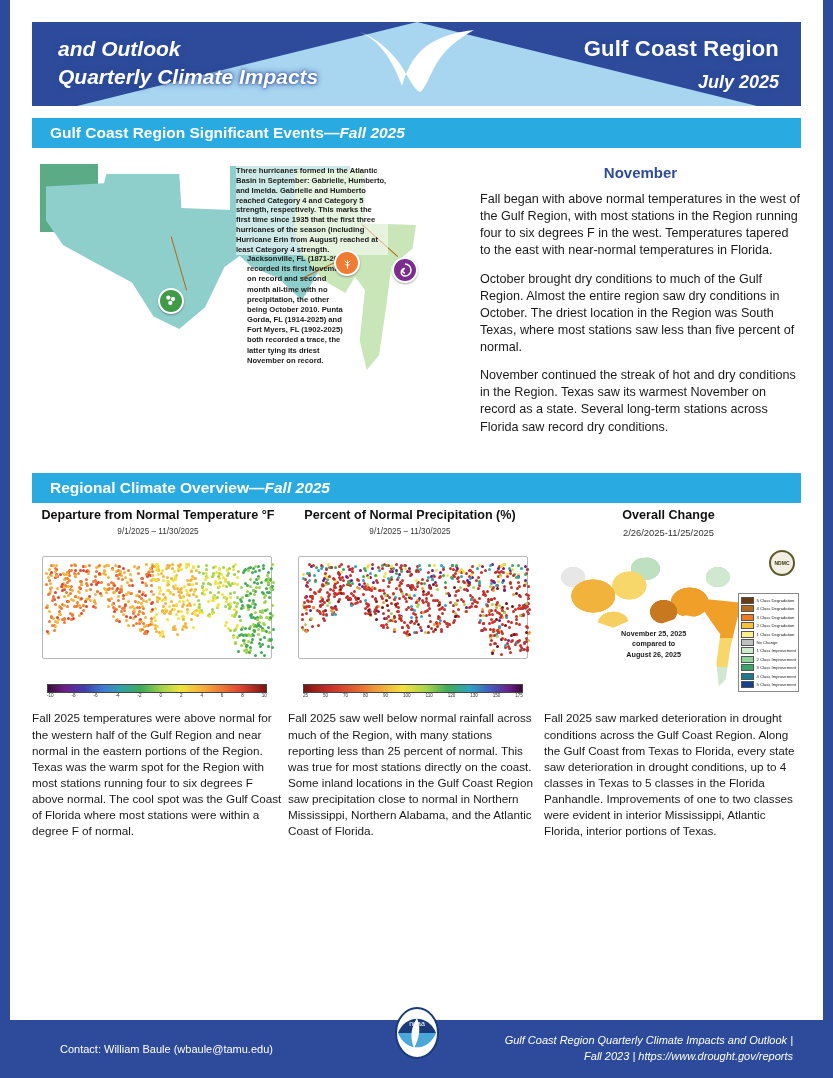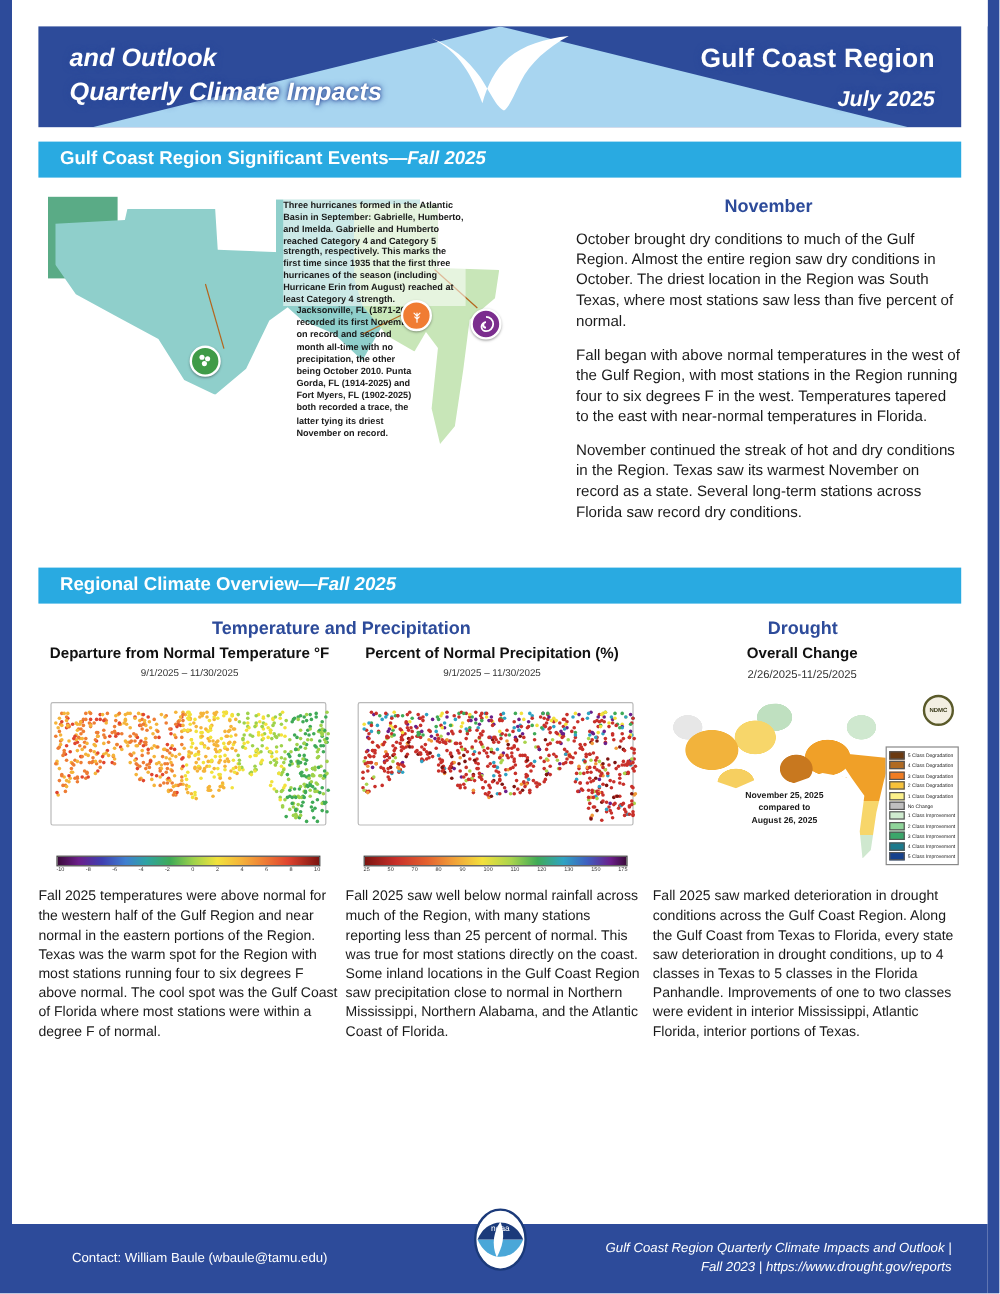--- a/index.html
+++ b/index.html
@@ -429,42 +429,34 @@
           </svg>
         </div>
 
         <div class="cb-topright">Three hurricanes formed in the Atlantic Basin in September: Gabrielle, Humberto, and Imelda. Gabrielle and Humberto reached Category 4 and Category 5 strength, respectively. This marks the first time since 1935 that the first three hurricanes of the season (including Hurricane Erin from August) reached at least Category 4 strength.</div>
         <div class="cb-jax">Jacksonville, FL (1871-2025) recorded its first November on record and second month all-time with no precipitation, the other being October 2010. Punta Gorda, FL (1914-2025) and Fort Myers, FL (1902-2025) both recorded a trace, the latter tying its driest November on record.</div>
       </div>
     </div>
 
     <div class="events-right">
       <div class="ov-title">November</div>
+      <div class="ov-p">Fall began with above normal temperatures in the west of the Gulf Region, with most stations in the Region running four to six degrees F in the west. Temperatures tapered to the east with near-normal temperatures in Florida.</div>
       <div class="ov-p">October brought dry conditions to much of the Gulf Region. Almost the entire region saw dry conditions in October. The driest location in the Region was South Texas, where most stations saw less than five percent of normal.</div>
-      <div class="ov-p">Fall began with above normal temperatures in the west of the Gulf Region, with most stations in the Region running four to six degrees F in the west. Temperatures tapered to the east with near-normal temperatures in Florida.</div>
       <div class="ov-p">November continued the streak of hot and dry conditions in the Region. Texas saw its warmest November on record as a state. Several long-term stations across Florida saw record dry conditions.</div>
     </div>
   </div>
 
 
   <div class="clim-wrap">
     <div class="banner">
       <span>Regional Climate Overview</span>
       <span> — </span>
       <span class="ital">Fall 2025</span>
     </div>
 
-    <div class="col-titles">
-      <div class="ct-pair">
-        <div class="big">Temperature and Precipitation</div>
-      </div>
-      <div class="ct-drought">
-        <div class="big">Drought</div>
-      </div>
-    </div>
 
     <div class="sub-row">
       <div class="sub-cell">
         <div class="hdr">Departure from Normal Temperature °F</div>
         <div class="rng">9/1/2025  –  11/30/2025</div>
       </div>
       <div class="sub-cell">
         <div class="hdr">Percent of Normal Precipitation (%)</div>
         <div class="rng">9/1/2025  –  11/30/2025</div>
       </div>

